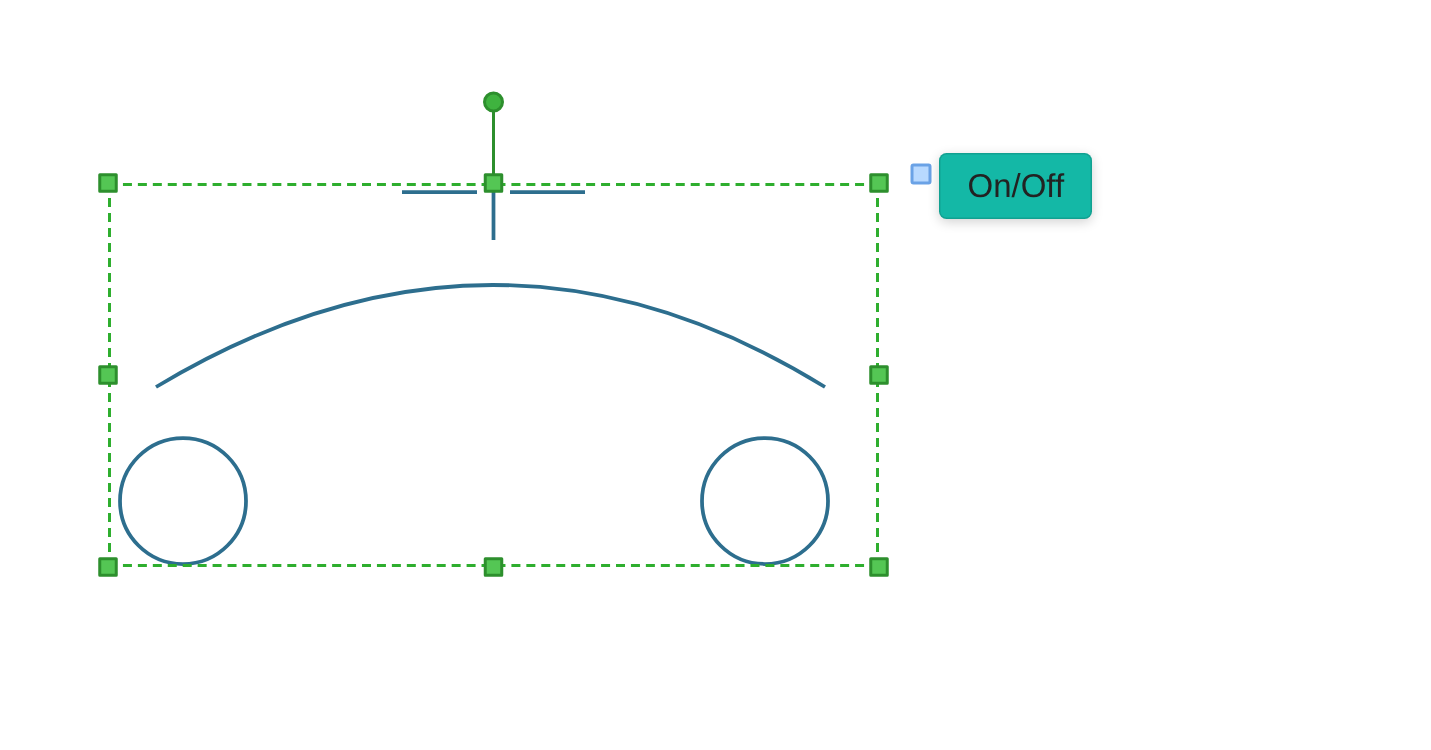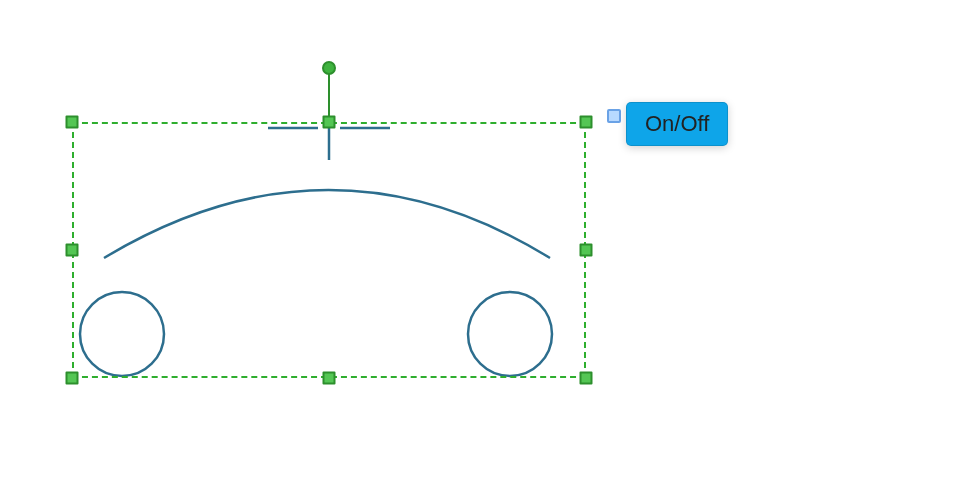--- a/index.html
+++ b/index.html
@@ -41,21 +41,21 @@
       transform: translate(-50%, -50%);
     }
     .rotation-line {
       position: absolute;
       width: 2px;
       background: #2d8f2d;
       transform: translateX(-50%);
     }
     .tooltip {
       position: absolute;
-      background: #0ea5e9;
+      background: #14b8a6;
       border: 1px solid rgba(0,0,0,0.12);
       border-radius: 5px;
       padding: 8px 18px;
       font-size: 22px;
       color: #222;
       box-shadow: 0 2px 8px rgba(0,0,0,0.18);
       white-space: nowrap;
     }
     .small-select-marker {
       position: absolute;

